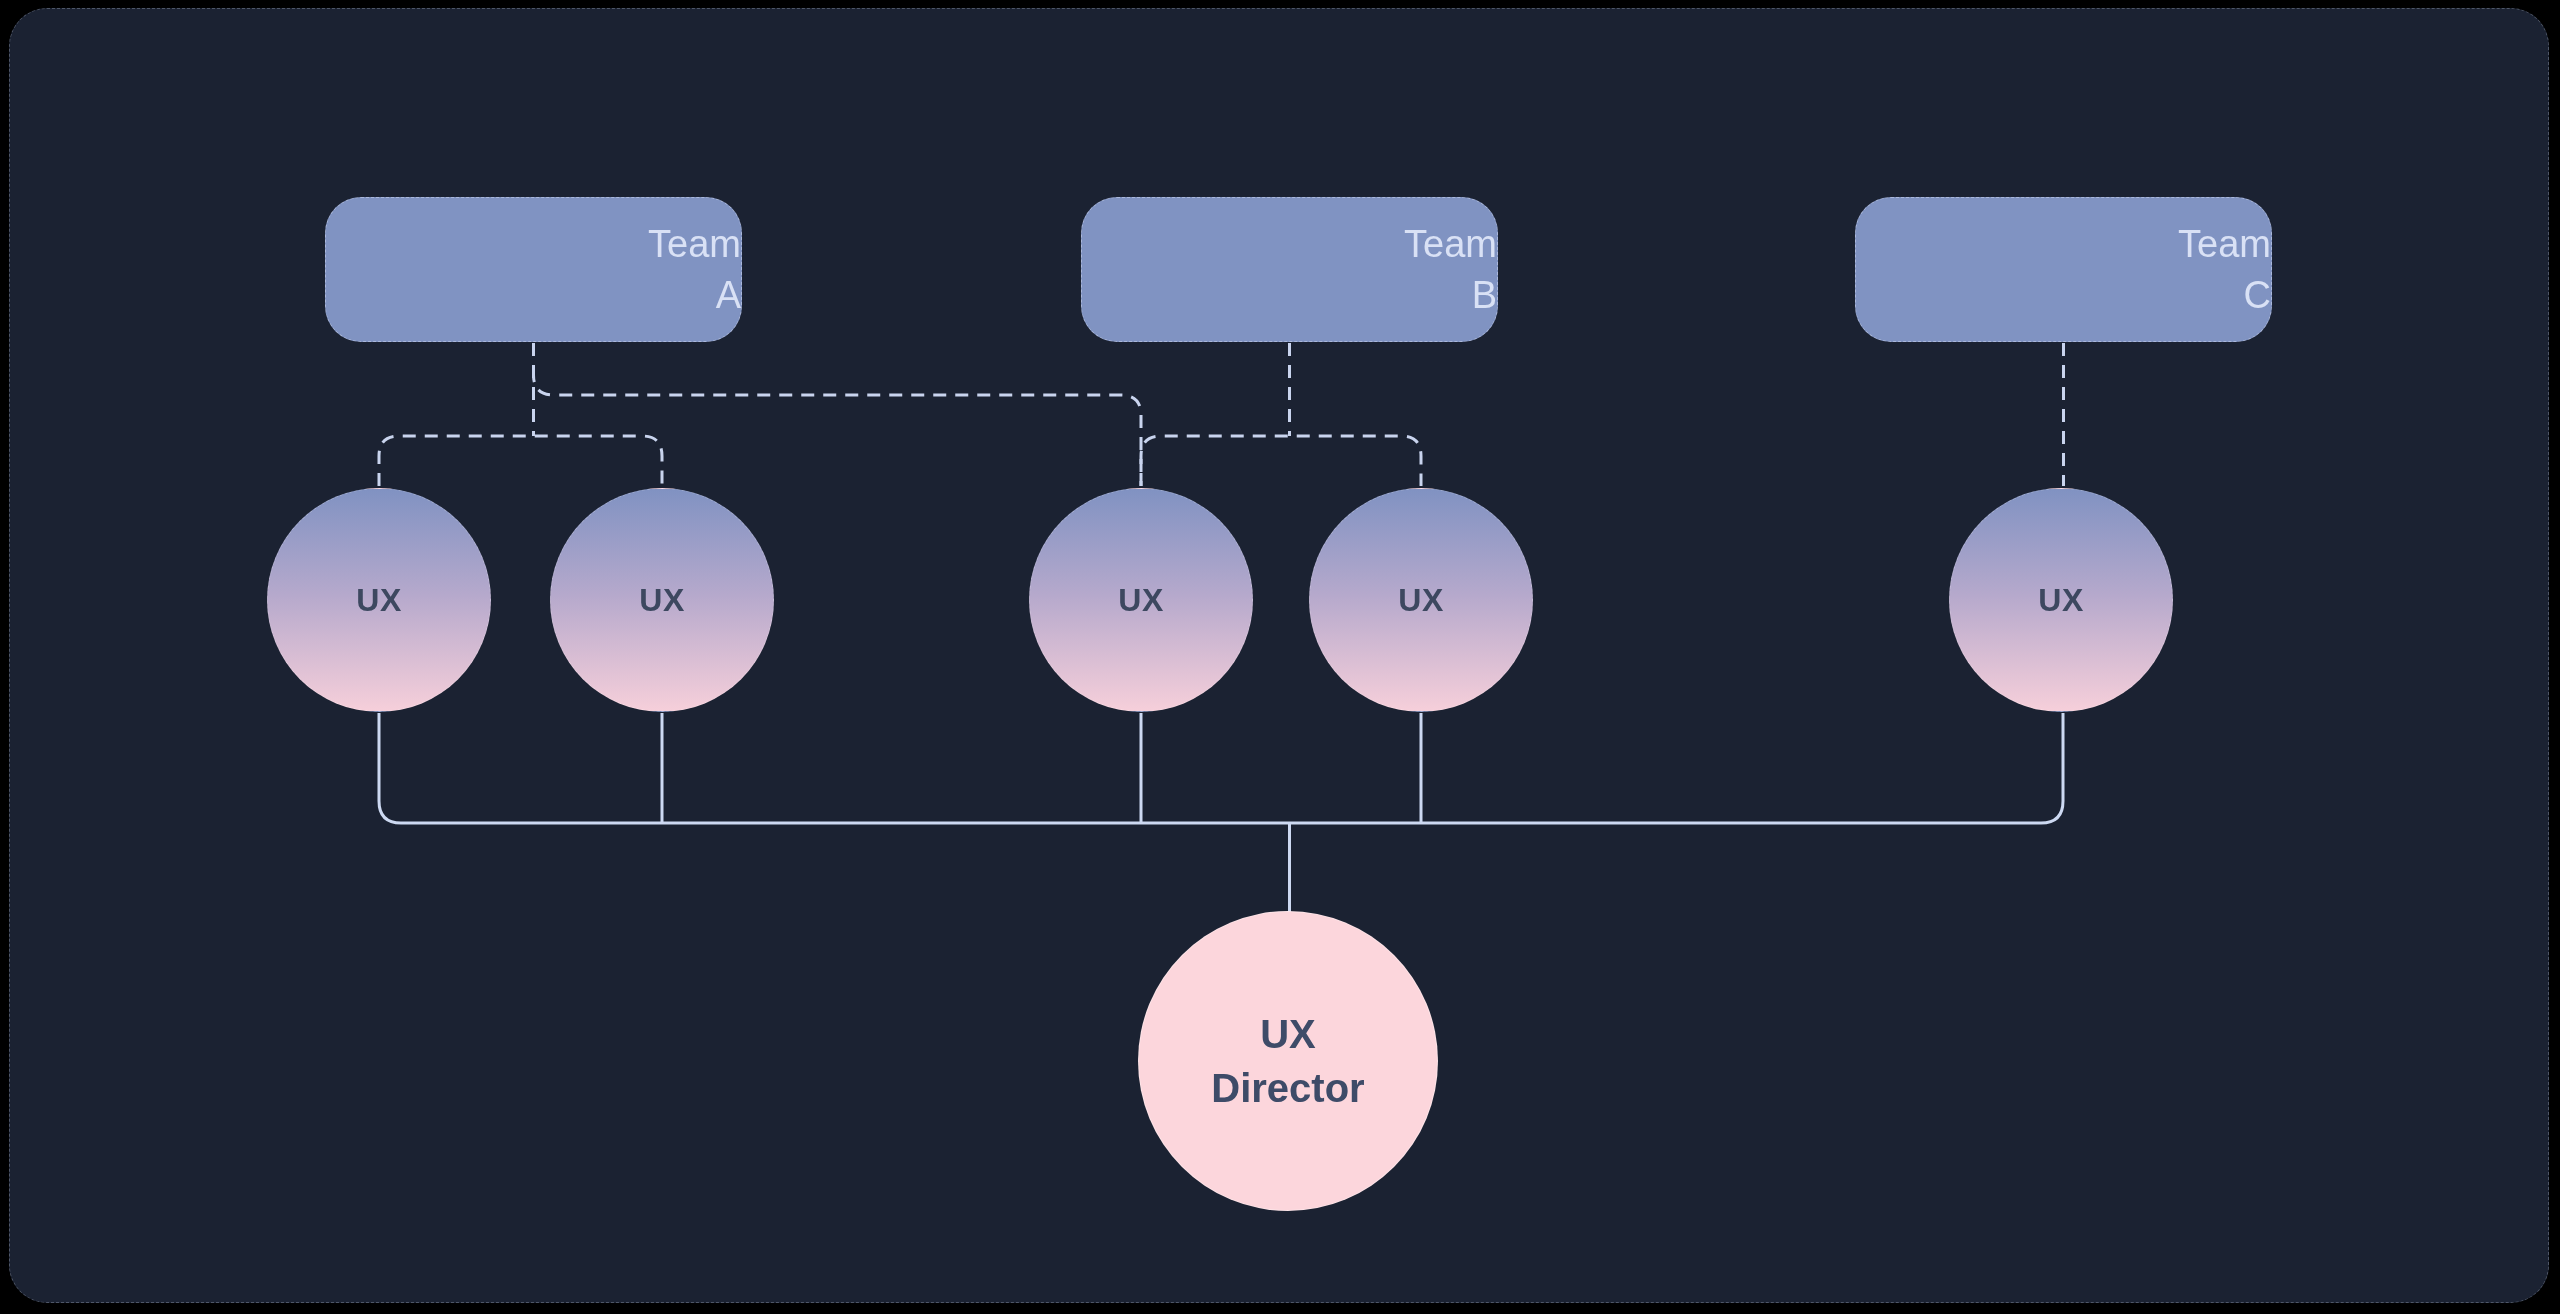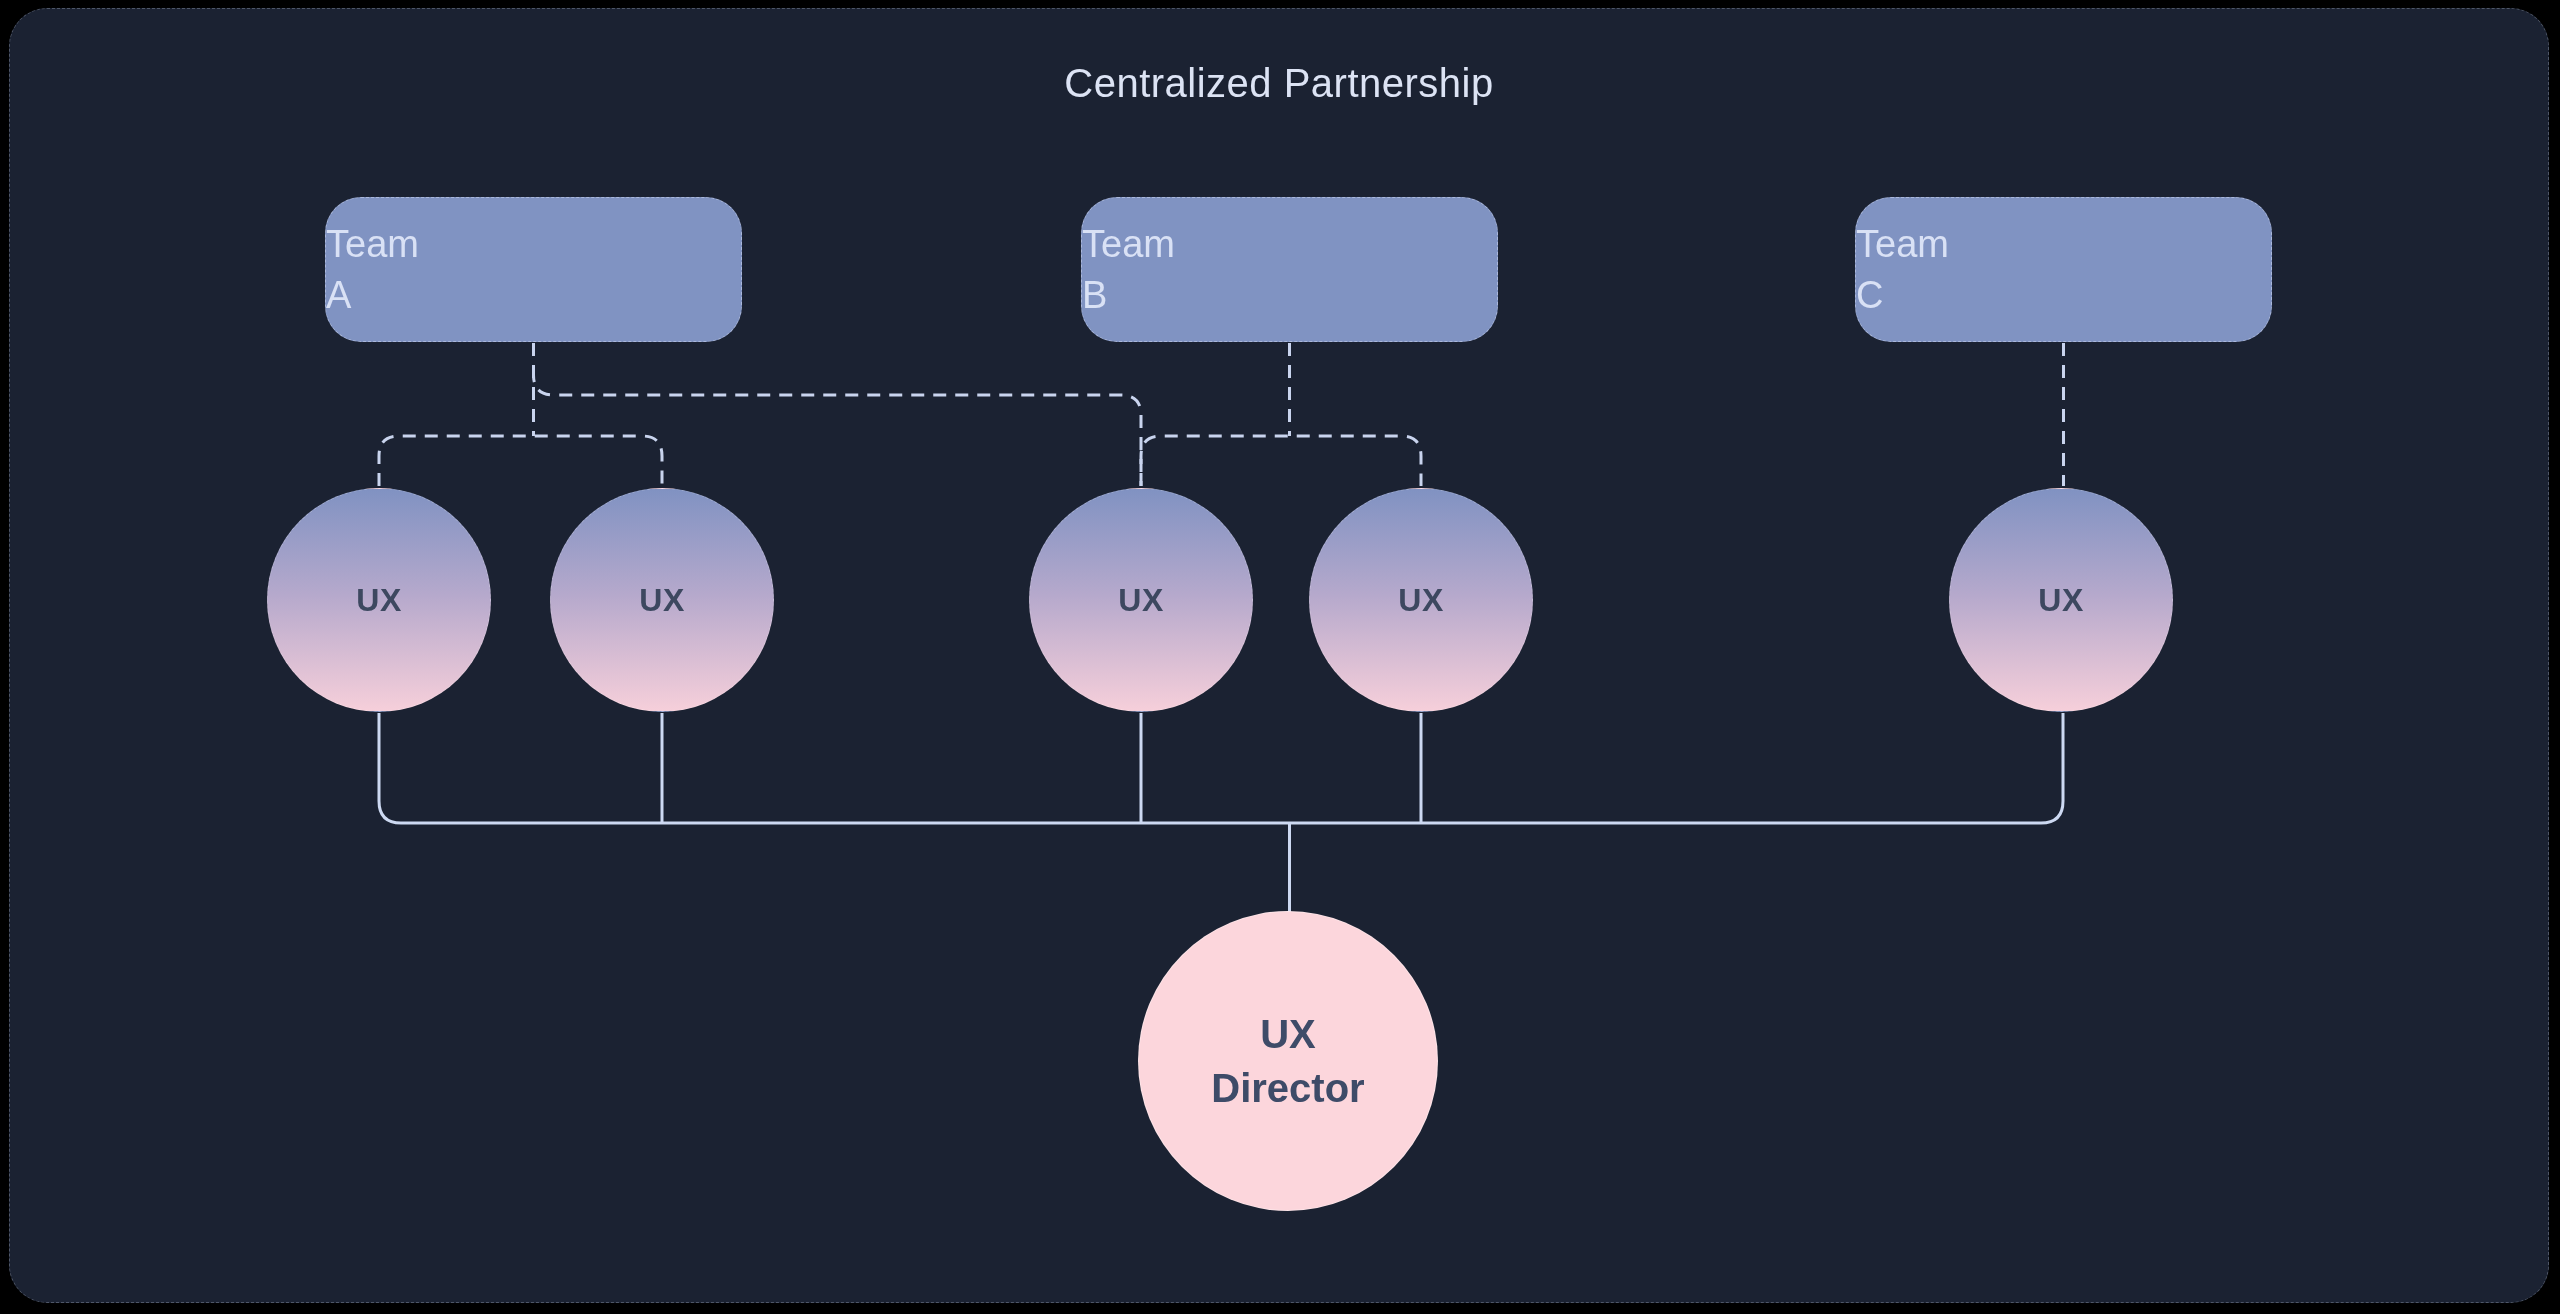--- a/index.html
+++ b/index.html
@@ -56,21 +56,21 @@
     position: absolute;
     top: 188px;
     width: 417px;
     height: 145px;
     border-radius: 36px;
     background: #8093c2;
     border: 1px dashed rgba(223, 231, 250, 0.45);
     box-sizing: border-box;
     display: flex;
     flex-direction: column;
-    align-items: flex-start;
+    align-items: flex-end;
     justify-content: center;
     color: #d9e1f5;
     font-size: 38px;
     line-height: 51px;
     font-weight: 400;
   }
   .ux-circle {
     position: absolute;
     top: 479px;
     width: 224px;
@@ -106,21 +106,20 @@
     line-height: 54px;
     font-weight: 700;
   }
 </style>
 </head>
 <body>
 
 <div class="canvas">
   <div class="panel">
 
-    <div class="title">Centralized Partnership</div>
 
     <svg class="connectors" width="2560" height="1314" viewBox="0 0 2560 1314" xmlns="http://www.w3.org/2000/svg">
       <g class="dashed">
         <path d="M 523.5 334 V 427"></path>
         <path d="M 523.5 360 V 366 Q 523.5 386 543.5 386 H 1111 Q 1131 386 1131 406 V 477"></path>
         <path d="M 369 477 V 447 Q 369 427 389 427 H 632 Q 652 427 652 447 V 477"></path>
         <path d="M 1279.5 334 V 427"></path>
         <path d="M 1131 477 V 447 Q 1131 427 1151 427 H 1391 Q 1411 427 1411 447 V 477"></path>
         <path d="M 2053.5 334 V 477"></path>
       </g>

